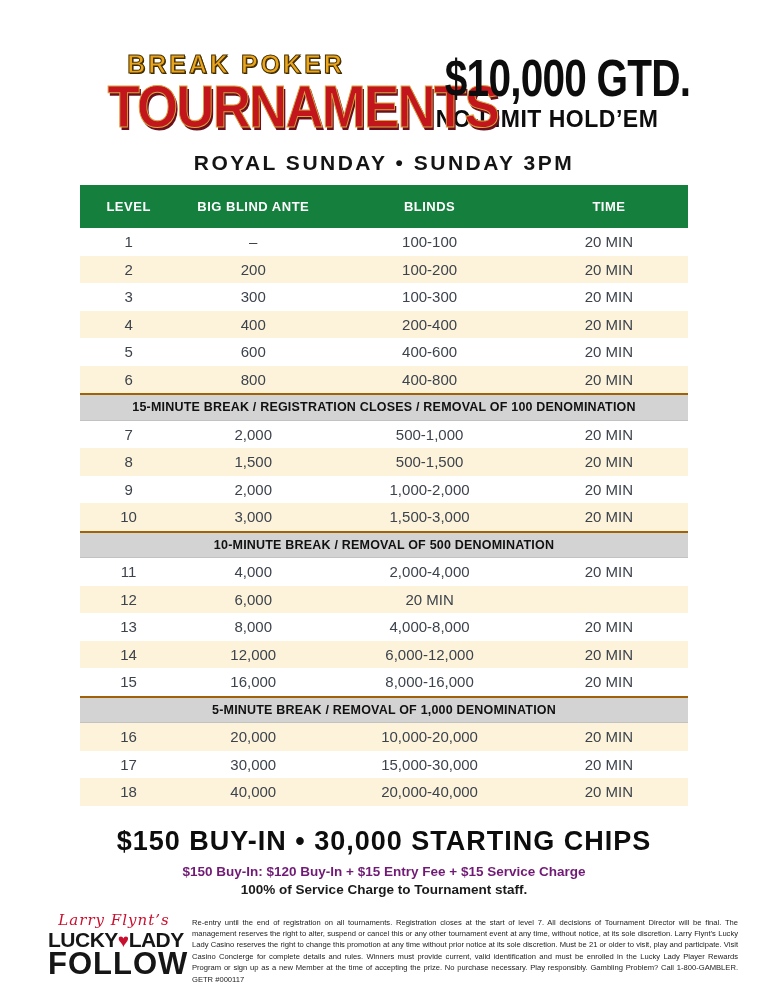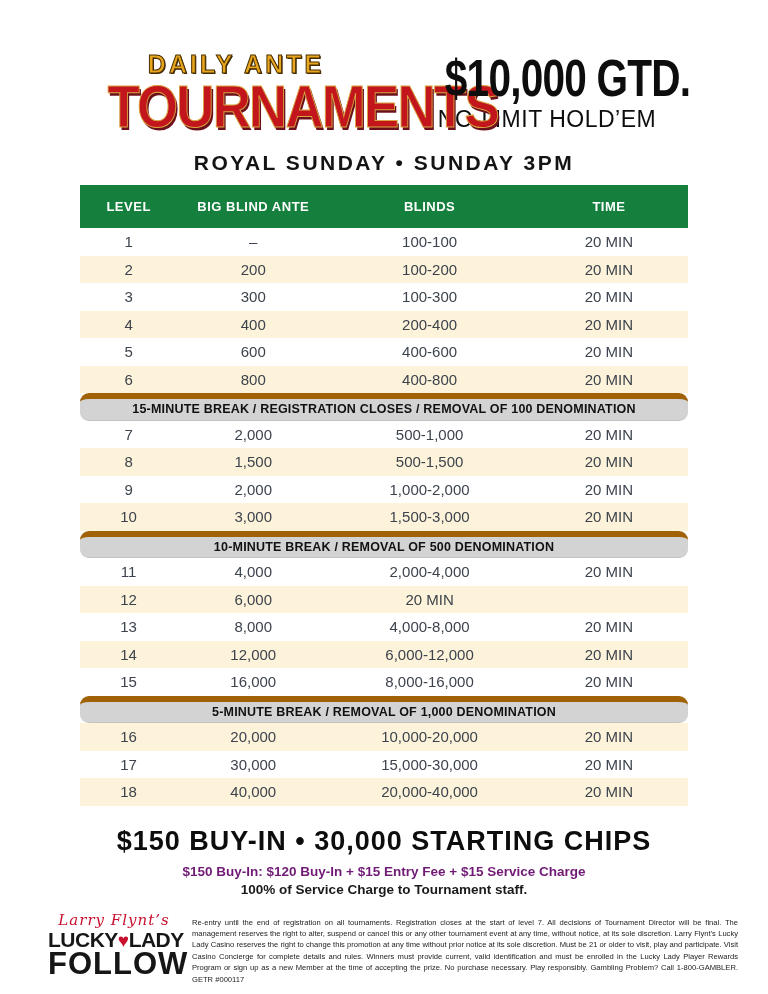--- a/index.html
+++ b/index.html
@@ -16,41 +16,41 @@
   .tournaments { font-size:60px; font-weight:800; line-height:.92;
                  letter-spacing:-2px; color:#c3161c;
                  -webkit-text-stroke:1px #d9a441;
                  text-shadow:2px 3px 0 #6b0f1a;
                  transform:scaleX(.88); transform-origin:center;
                  white-space:nowrap; }
   .gtd-block { width:262px; text-align:center; color:#0d0d0d; }
   .gtd { font-size:52px; font-weight:800; letter-spacing:-1px;
          transform:scaleX(.78); transform-origin:center; white-space:nowrap;
          line-height:1; }
-  .game-type { font-size:23px; font-weight:400; letter-spacing:.5px;
+  .game-type { font-size:23px; font-weight:700; letter-spacing:.5px;
                margin-top:2px; white-space:nowrap; }
 
   
   .event-title { text-align:center; margin-top:17px; font-size:21px;
                  font-weight:800; letter-spacing:2.5px; color:#141414; }
 
   
   .structure-table { width:608px; margin:10px auto 0; }
   .thead { display:grid; grid-template-columns:16% 25% 33% 26%;
            background:#15803d; color:#ffffff; height:43px;
            align-items:center; }
   .thead .th { text-align:center; font-size:13px; font-weight:700;
                letter-spacing:.5px; }
   .trow { display:grid; grid-template-columns:16% 25% 33% 26%;
           height:27.5px; align-items:center; }
   .trow .td { text-align:center; font-size:15px; color:#3d434d; }
   .trow.shade { background:#fcf3da; }
   .trow.break { display:flex; justify-content:center; align-items:center;
-                background:#d3d3d3; border-top:6px solid #a16207;
-                border-bottom:1px solid #c2c2c2;border-radius:9px; }
+                background:#d3d3d3; border-top:2px solid #a16207;
+                border-bottom:1px solid #c2c2c2; }
   .trow.break .break-label { font-size:12.5px; font-weight:700; color:#111;
                              letter-spacing:.2px; }
 
   
   .buyin { text-align:center; margin-top:20px; color:#0d0d0d; }
   .buyin-headline { font-size:27px; font-weight:800; letter-spacing:1px; }
   .buyin-detail { font-size:13.5px; font-weight:700; margin-top:7px;
                   color:#701a75; }
   .buyin-detail2 { font-size:13.5px; font-weight:700; margin-top:3px;
                    color:#1a1a1a; }
@@ -76,21 +76,21 @@
                     margin-top:10px; }
   .bottom-bar { display:flex; justify-content:center; align-items:center;
                 gap:9px; margin-top:9px; font-size:15.5px; font-weight:700;
                 color:#0d0d0d; }
 </style>
 </head>
 <body>
 
 <div class="top-header">
   <div class="logo-block">
-    <div class="daily-poker">DAILY ANTE</div>
+    <div class="daily-poker">BREAK POKER</div>
     <div class="tournaments">TOURNAMENTS</div>
   </div>
   <div class="gtd-block">
     <div class="gtd">$10,000 GTD.</div>
     <div class="game-type">NO-LIMIT HOLD’EM</div>
   </div>
 </div>
 
 <div class="event-title">ROYAL SUNDAY • SUNDAY 3PM</div>
 

